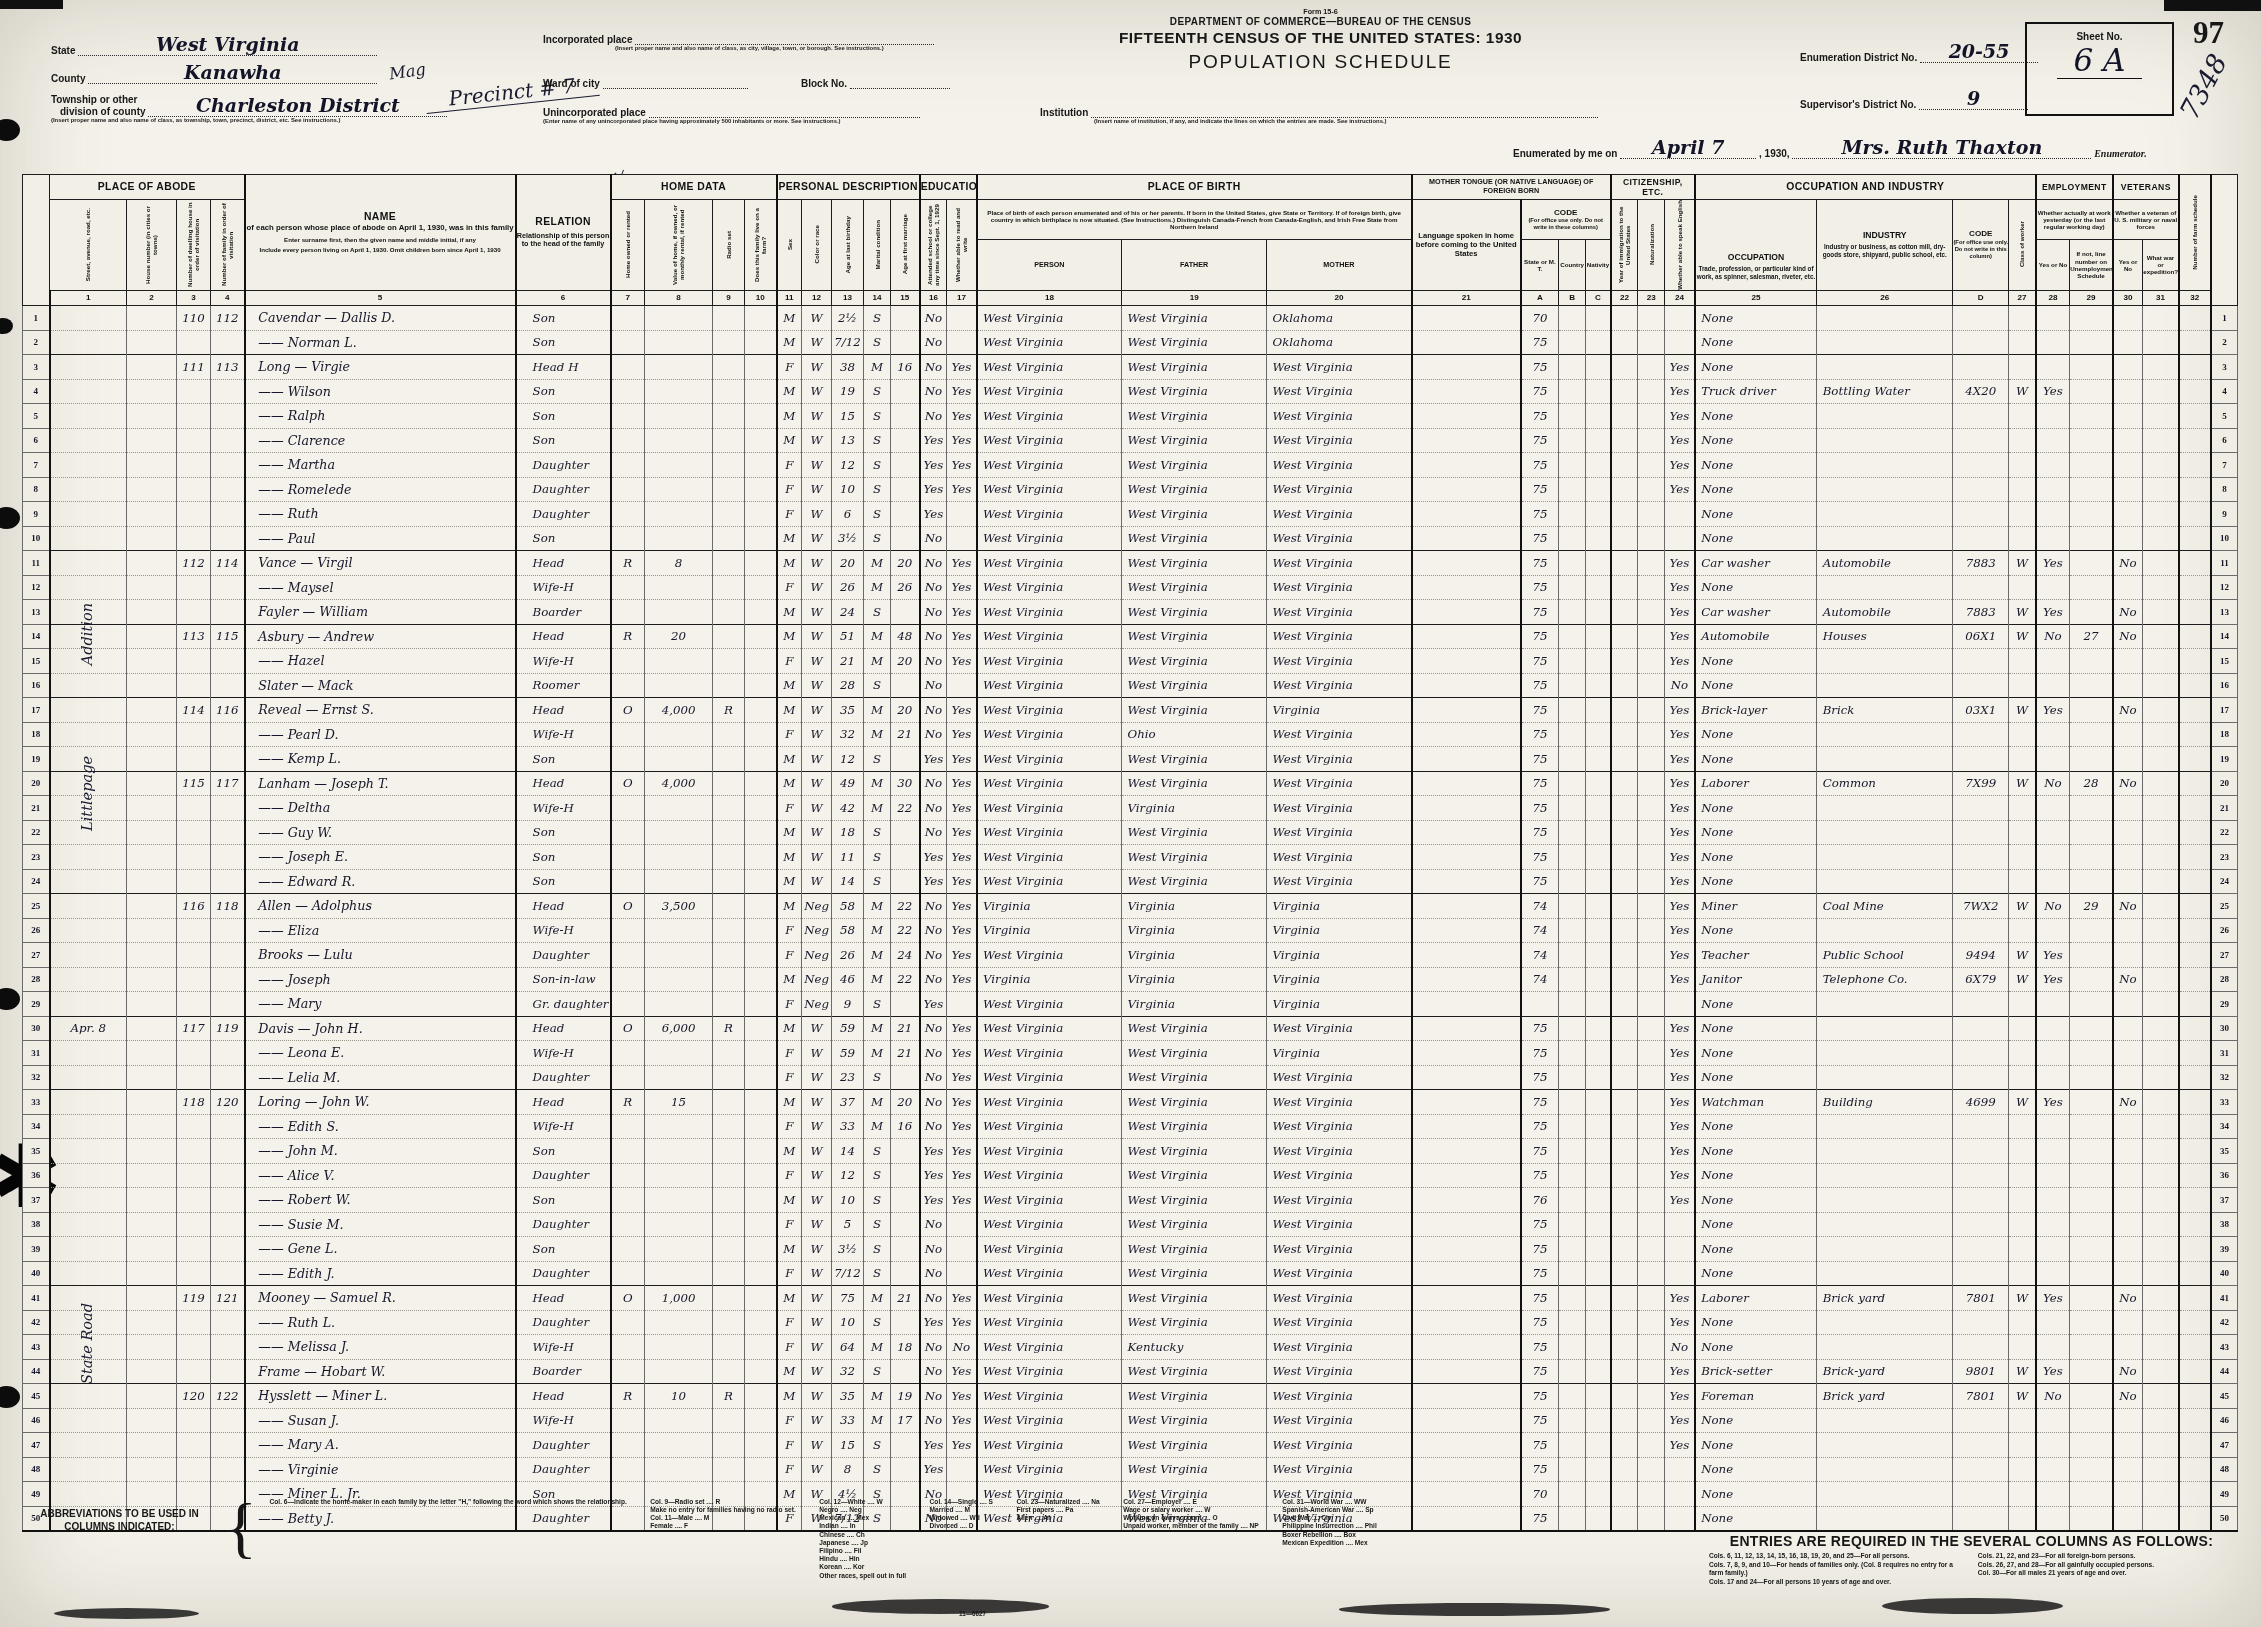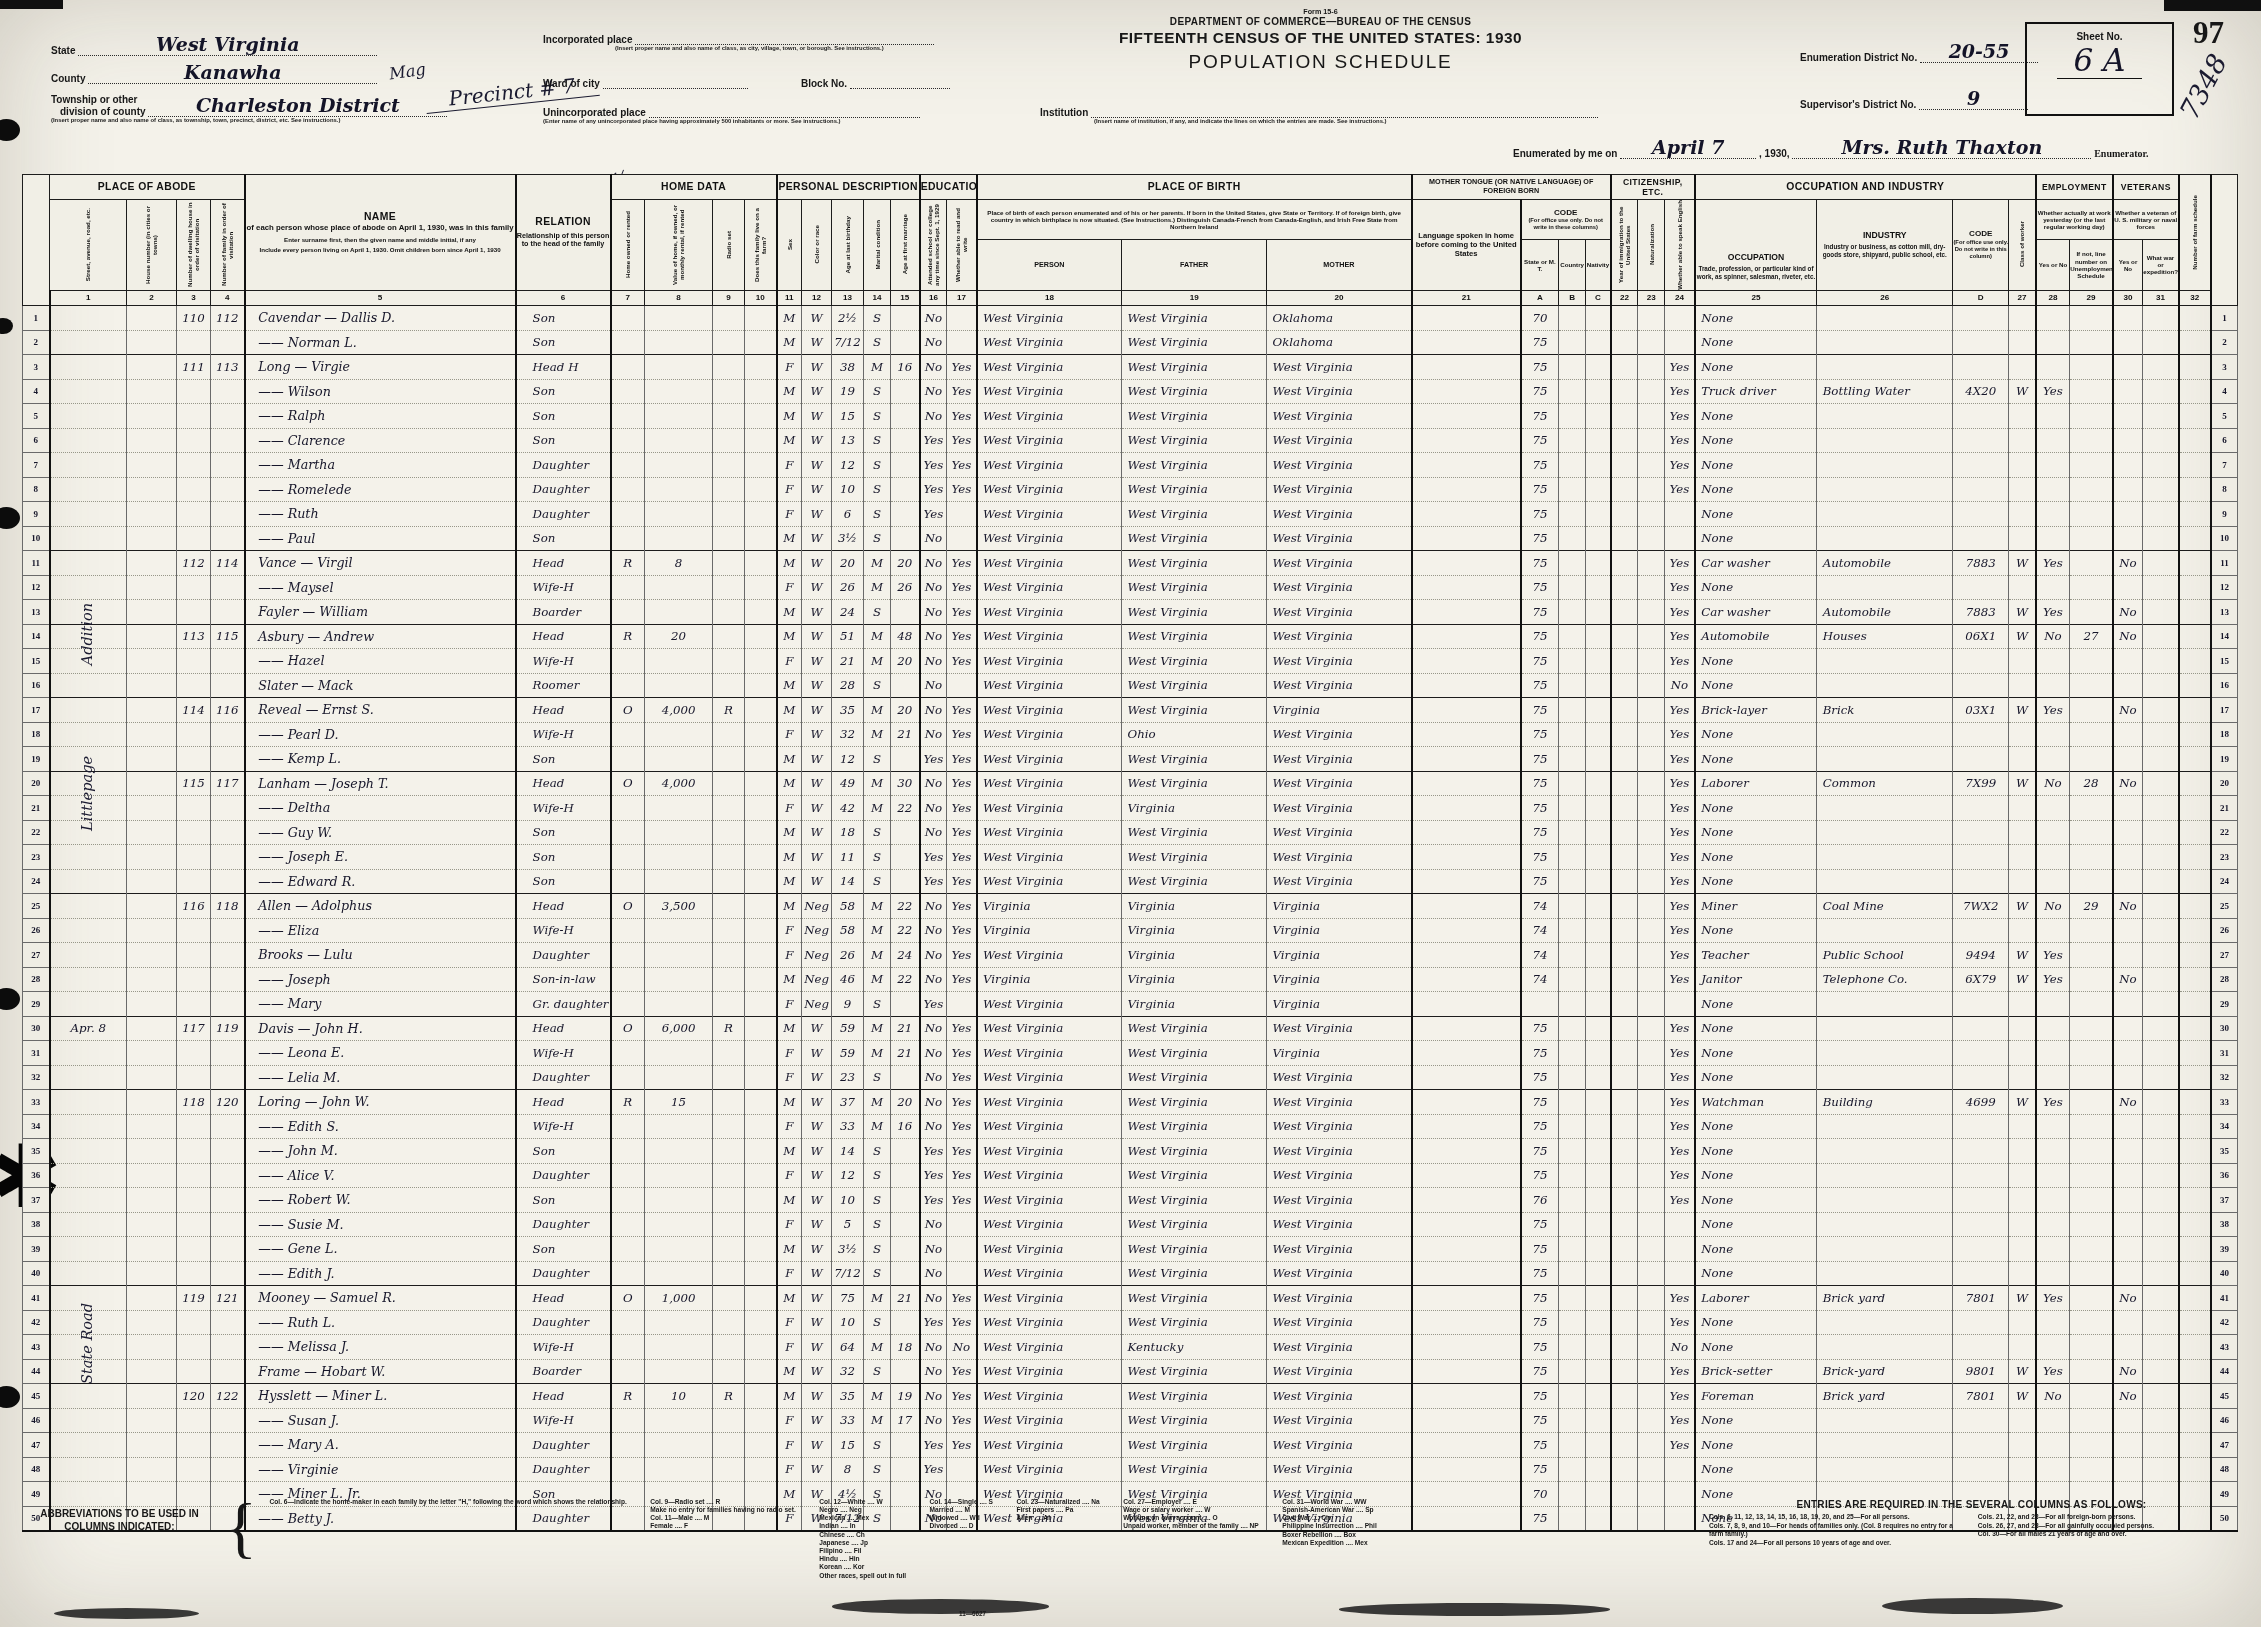--- a/index.html
+++ b/index.html
@@ -55,21 +55,21 @@
   .street-note{position:absolute;width:71px;display:flex;align-items:center;justify-content:center;pointer-events:none;}
   .street-note span{writing-mode:vertical-rl;transform:rotate(180deg);
       font-family:"DejaVu Serif",serif;font-style:italic;font-size:14.5px;color:#1a1a30;}
   .hw-note{position:absolute;font-family:"DejaVu Serif",serif;font-style:italic;color:#1a1a30;}
   
   .footer{position:absolute;left:27px;top:1494px;width:2207px;display:flex;align-items:flex-start;gap:12.7px;}
   .abbrev-title{font-size:10px;font-weight:bold;width:185px;line-height:1.3;padding-top:12.7px;text-align:center;}
   .brace{font-size:67px;font-weight:normal;line-height:67px;font-family:"Liberation Serif",serif;}
   .fblock{font-size:6.6px;font-weight:bold;line-height:1.25;white-space:pre-line;padding-top:3.6px;}
   .entries{font-size:6.6px;font-weight:bold;padding-top:5.4px;width:525px;}
-  .entries .et{font-size:10px;text-align:center;margin-bottom:2.7px;letter-spacing:0.3px;}
+  .entries .et{font-size:14px;text-align:center;margin-bottom:2.7px;letter-spacing:0.3px;margin-top:34px;}
   .entries .elist{column-count:2;column-gap:12.7px;line-height:1.3;}
   .formcode{position:absolute;left:959px;top:1610px;font-size:6.3px;font-weight:bold;}
 </style>
 </head>
 <body>
 
 <div class="sheet">
 
   <div class="corner" style="top:0;left:0;width:63px;height:9px;"></div>
   <div class="corner" style="top:0;left:2164px;width:98px;height:11px;"></div>
@@ -146,21 +146,21 @@
     <div class="hw" style="font-size:31px;border-bottom:1.8px solid #111;display:inline-block;padding:0 16.3px;">6 A</div>
   </div>
   <div class="pageno" style="left:2193px;top:14.5px;">97</div>
   <div class="stamp" style="left:2169px;top:71px;">7348</div>
 
   <div class="ph" style="left:1513px;top:136px;">
     <span>Enumerated by me on</span>
     <span class="fill" style="width:136px;"><span class="hw hw-lg">April 7</span></span>
     <span>, 1930,</span>
     <span class="fill" style="width:299px;"><span class="hw hw-lg">Mrs. Ruth Thaxton</span></span>
-    <span style="font-family:'Liberation Serif',serif;">Enumerator.</span>
+    <span style="font-style:italic;font-family:'Liberation Serif',serif;">Enumerator.</span>
   </div>
 
   <div class="hw-note" style="left:604px;top:170px;font-size:15.4px;transform:rotate(-18deg);">7½</div>
 
   <table class="census">
     <colgroup id="cols">
         <col style="width:27px">
         <col style="width:77px">
         <col style="width:50px">
         <col style="width:34px">

